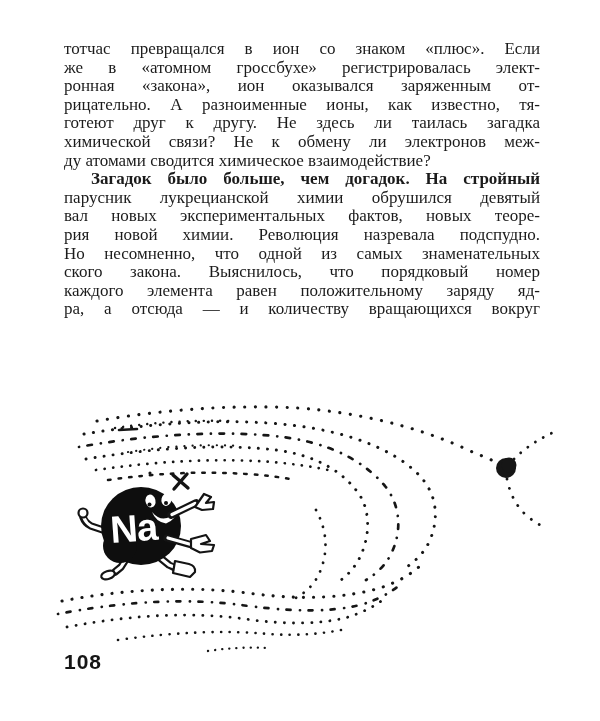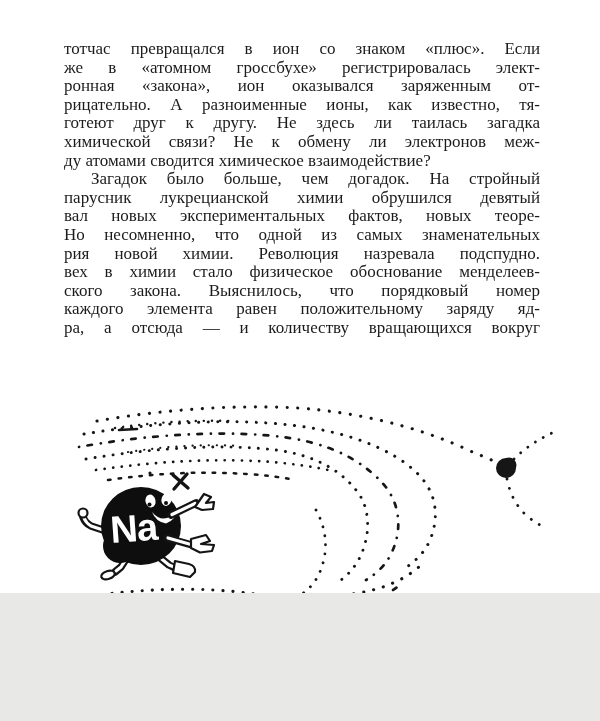--- a/index.html
+++ b/index.html
@@ -1,34 +1,34 @@
 <!DOCTYPE html>
 <html><head>
 <meta charset="utf-8">
 <style>
   html,body{margin:0;padding:0;background:#e8e8e6;}
   .page{
-    position:relative;width:600px;height:593px;margin:0 auto;
+    position:relative;width:600px;height:721px;margin:0 auto;
     background:#ffffff;overflow:hidden;
     font-family:"Liberation Serif","DejaVu Serif",serif;
     color:#1b1b1b;
   }
   .text-block{
     position:absolute;left:64px;top:40px;width:476px;
     font-size:17px;line-height:18.6px;
     -webkit-font-smoothing:antialiased;
   }
   .para{margin:0;padding:0;}
   .line{
     text-align:justify;
     text-align-last:justify;
     white-space:normal;
   }
   .line.natural{text-align-last:left;}
-  .line.indent{text-indent:27px;}
+  .line.indent{text-indent:27px;font-weight:bold;}
   .illustration{position:absolute;left:0;top:0;width:600px;height:721px;}
   .trail{fill:none;stroke:#161616;stroke-linecap:round;}
   .limb-out{fill:none;stroke:#141414;stroke-width:7.5;stroke-linecap:round;stroke-linejoin:round;}
   .limb-in{fill:none;stroke:#ffffff;stroke-width:3.2;stroke-linecap:round;stroke-linejoin:round;}
   .hand{fill:#ffffff;stroke:#141414;stroke-width:2.2;stroke-linejoin:round;}
   .atom-label{font:700 38px "Liberation Sans","DejaVu Sans",sans-serif;fill:#ffffff;letter-spacing:-1px;}
   .page-number{
     position:absolute;left:64px;top:650px;
     font:700 21px "Liberation Sans","DejaVu Sans",sans-serif;
     letter-spacing:1px;color:#161616;
@@ -48,23 +48,22 @@
         <div class="line">готеют друг к другу. Не здесь ли таилась загадка</div>
         <div class="line">химической связи? Не к обмену ли электронов меж-</div>
         <div class="line natural">ду атомами сводится химическое взаимодействие?</div>
       </div>
       <div class="para">
         <div class="line indent">Загадок было больше, чем догадок. На стройный</div>
         <div class="line">парусник лукрецианской химии обрушился девятый</div>
         <div class="line">вал новых экспериментальных фактов, новых теоре-</div>
       </div>
       <div class="para">
+        <div class="line">рия новой химии. Революция назревала подспудно.</div>
         <div class="line">Но несомненно, что одной из самых знаменательных</div>
-        <div class="line">рия новой химии. Революция назревала подспудно.</div>
-        <div class="line">вех в химии стало физическое обоснование менделеев-</div>
         <div class="line">ского закона. Выяснилось, что порядковый номер</div>
         <div class="line">каждого элемента равен положительному заряду яд-</div>
         <div class="line">ра, а отсюда — и количеству вращающихся вокруг</div>
       </div>
     </div>
 
   <svg class="illustration" viewBox="0 0 600 721" xmlns="http://www.w3.org/2000/svg" aria-hidden="true">
 
     <g>
 

